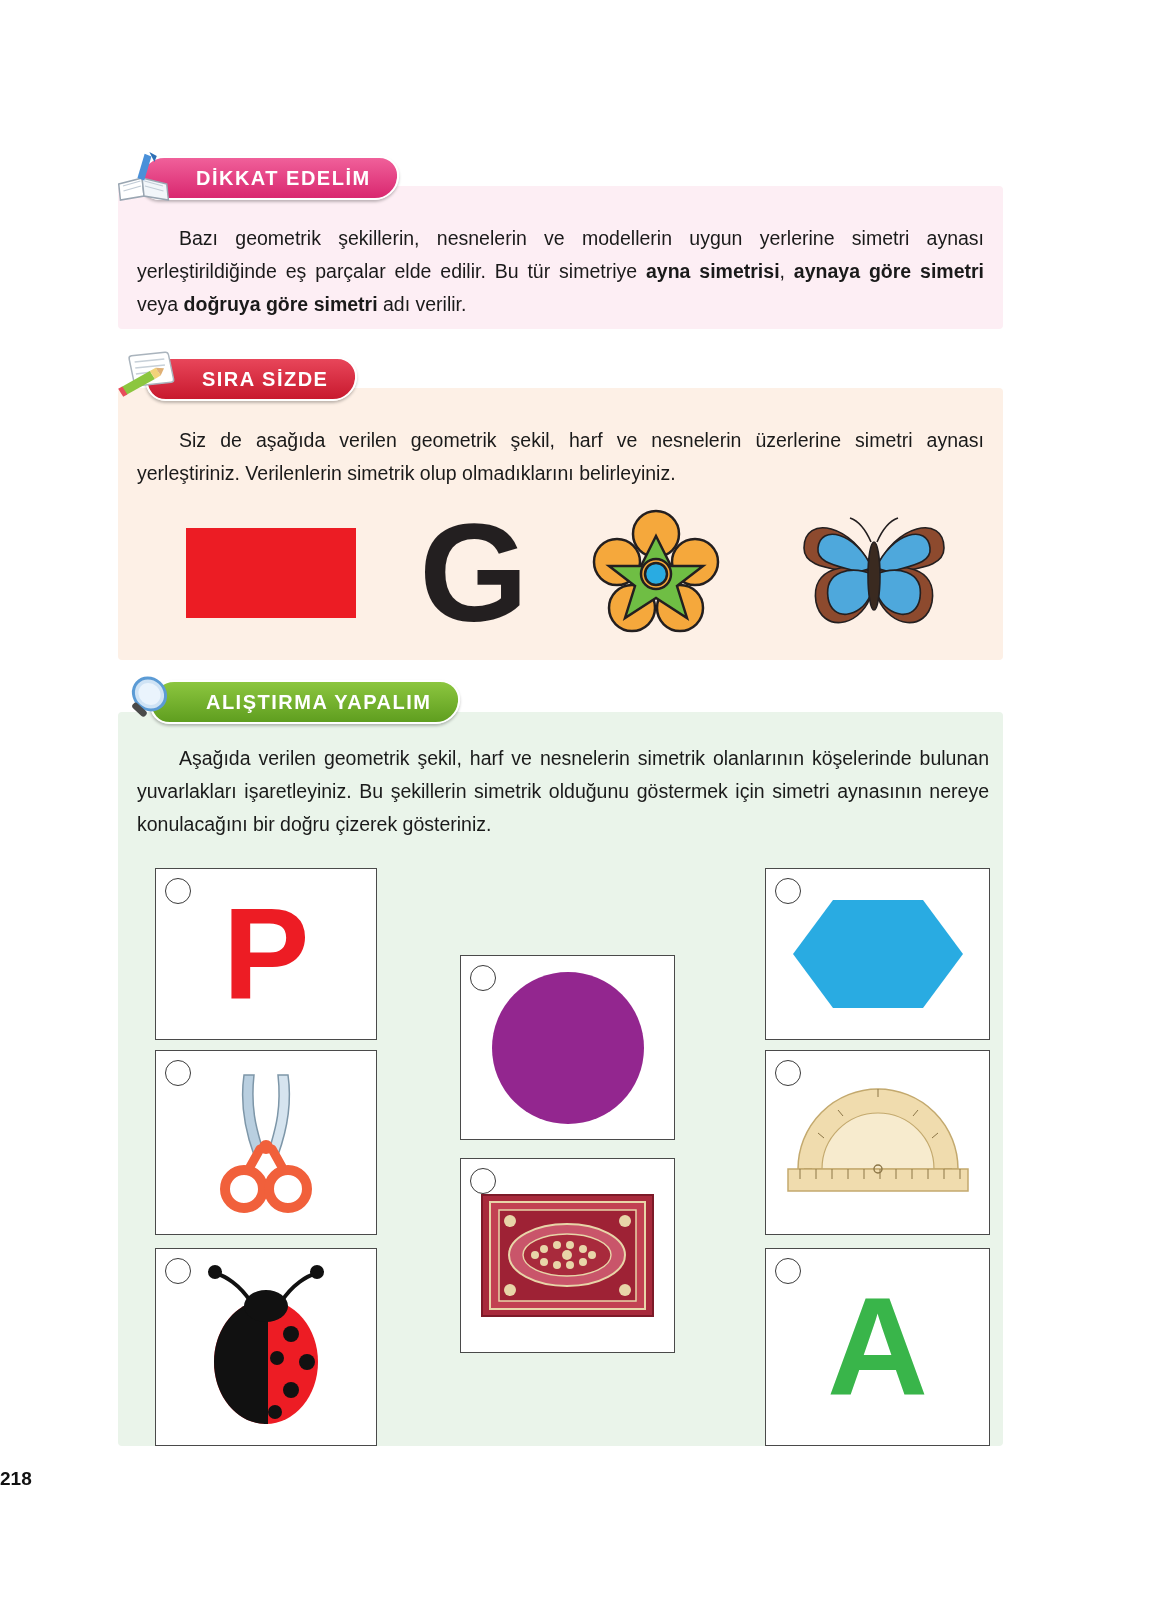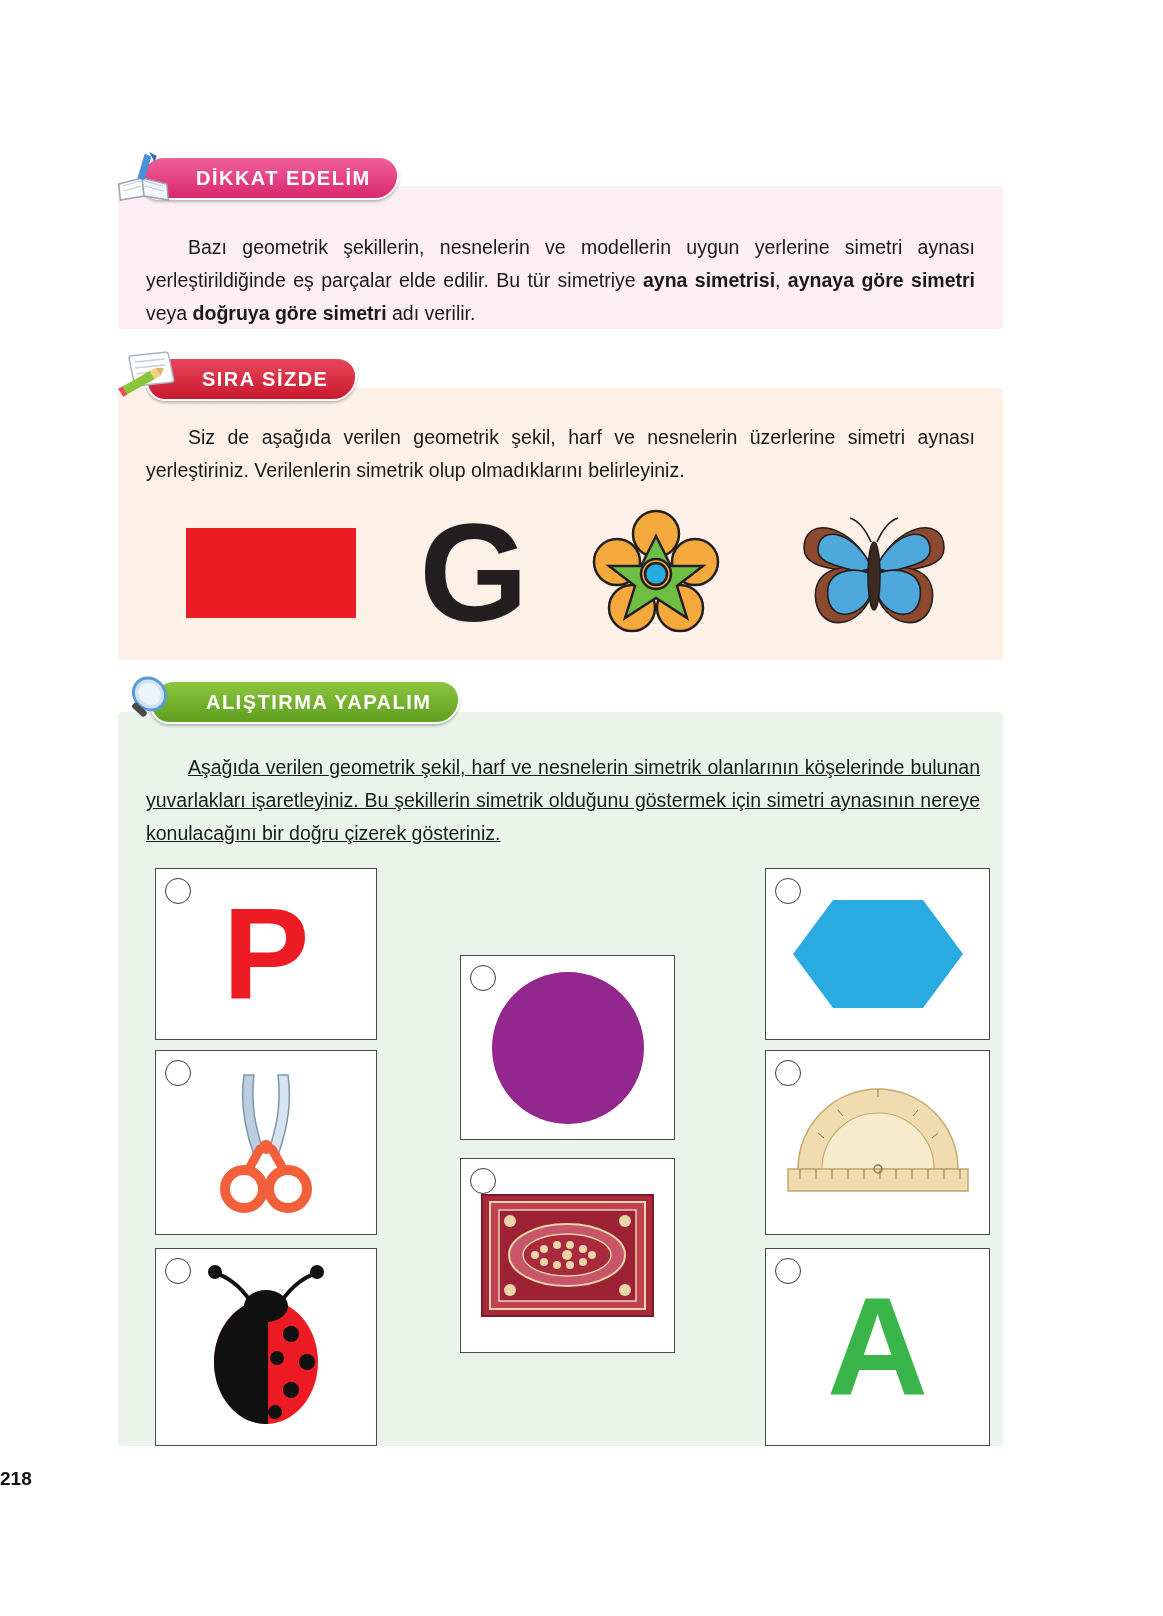--- a/index.html
+++ b/index.html
@@ -48,21 +48,21 @@
 
   
   .body-text {
     position: absolute;
     font-size: 19.5px;
     line-height: 33px;
     color: #1a1a1a;
     text-align: justify;
     text-justify: inter-word;
   }
-  .body-text p { margin: 13px; }
+  .body-text p { margin: 4px; }
   .body-text .indent { text-indent: 42px; }
   .body-text b { font-weight: bold; }
 
   
   #dikkat-section {
     left: 118px; top: 186px; width: 885px; height: 143px;
     background: #fdeef4;
   }
   #dikkat-banner {
     left: 140px; top: 156px;
@@ -74,38 +74,38 @@
   
   #sira-section {
     left: 118px; top: 388px; width: 885px; height: 272px;
     background: #fdf0e6;
   }
   #sira-banner {
     left: 146px; top: 357px;
     background: linear-gradient(#e8465a, #c8192e);
     border: 2px solid #ffffff;
   }
-  #sira-text { left: 133px; top: 408px; width: 855px; }
+  #sira-text { left: 133px; top: 420px; width: 855px; }
   #sira-figures {
     position: absolute;
     left: 150px; top: 498px; width: 840px; height: 150px;
     display: flex; align-items: center; justify-content: space-around;
   }
 
   
   #alistirma-section {
     left: 118px; top: 712px; width: 885px; height: 734px;
     background: #eaf4ea;
   }
   #alistirma-banner {
     left: 150px; top: 680px;
     background: linear-gradient(#8cc63f, #5f9e1f);
     border: 2px solid #ffffff;
   }
-  #alistirma-text { left: 133px; top: 738px; width: 860px; text-decoration: underline; }
+  #alistirma-text { left: 133px; top: 738px; width: 860px; }
 
   
   .card {
     position: absolute;
     background: #ffffff;
     border: 1.5px solid #4a4a4a;
   }
   .card .bubble {
     position: absolute;
     left: 9px; top: 9px;

